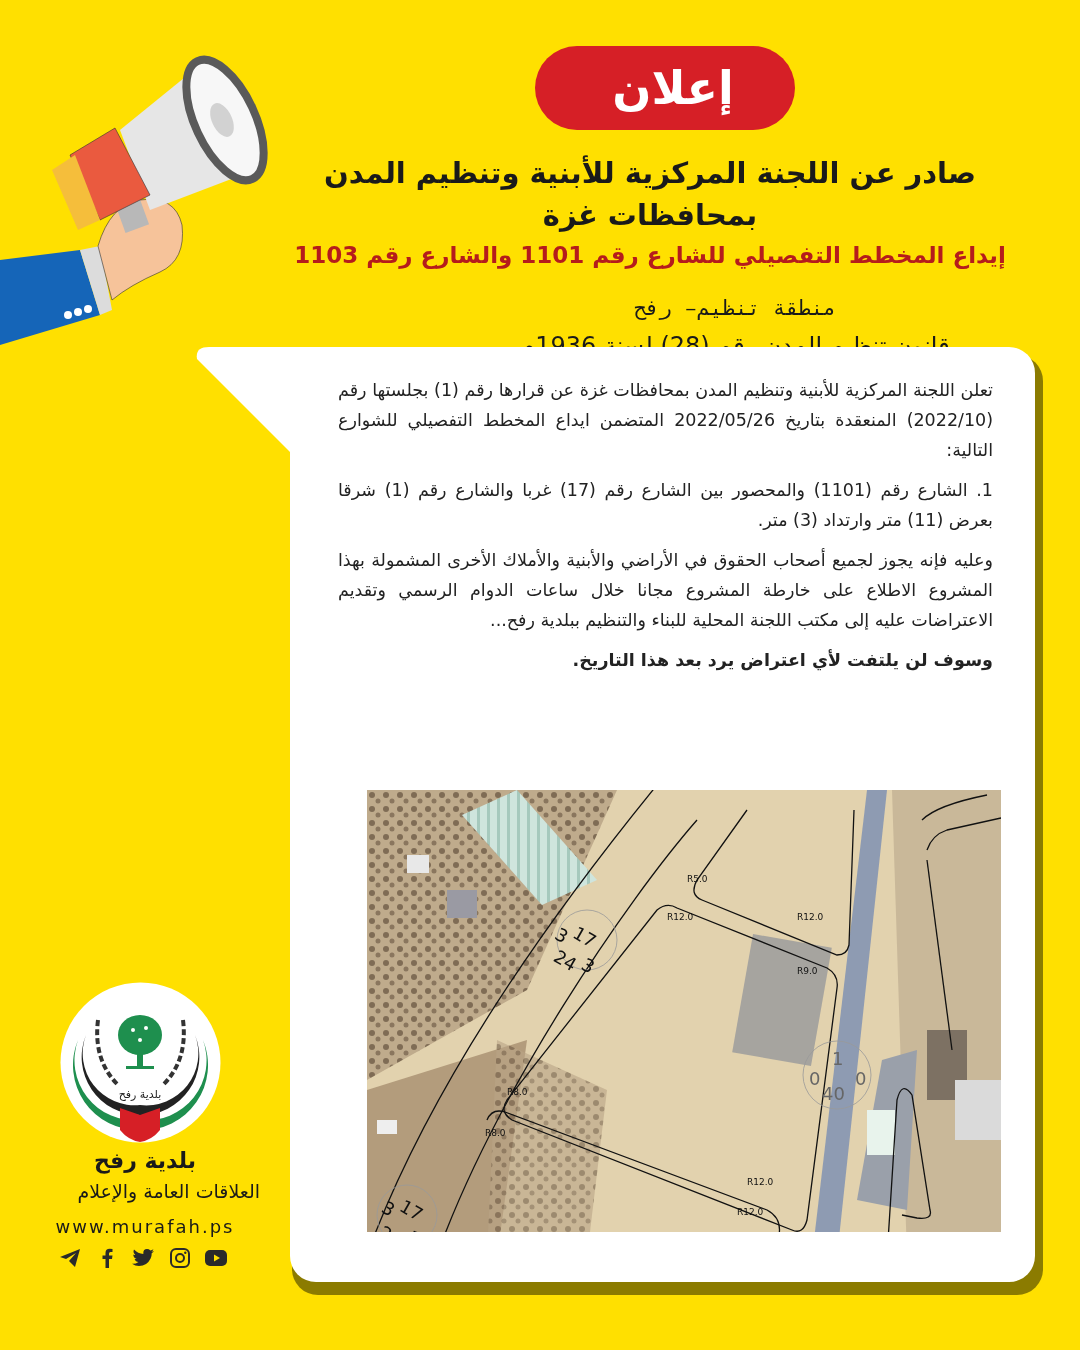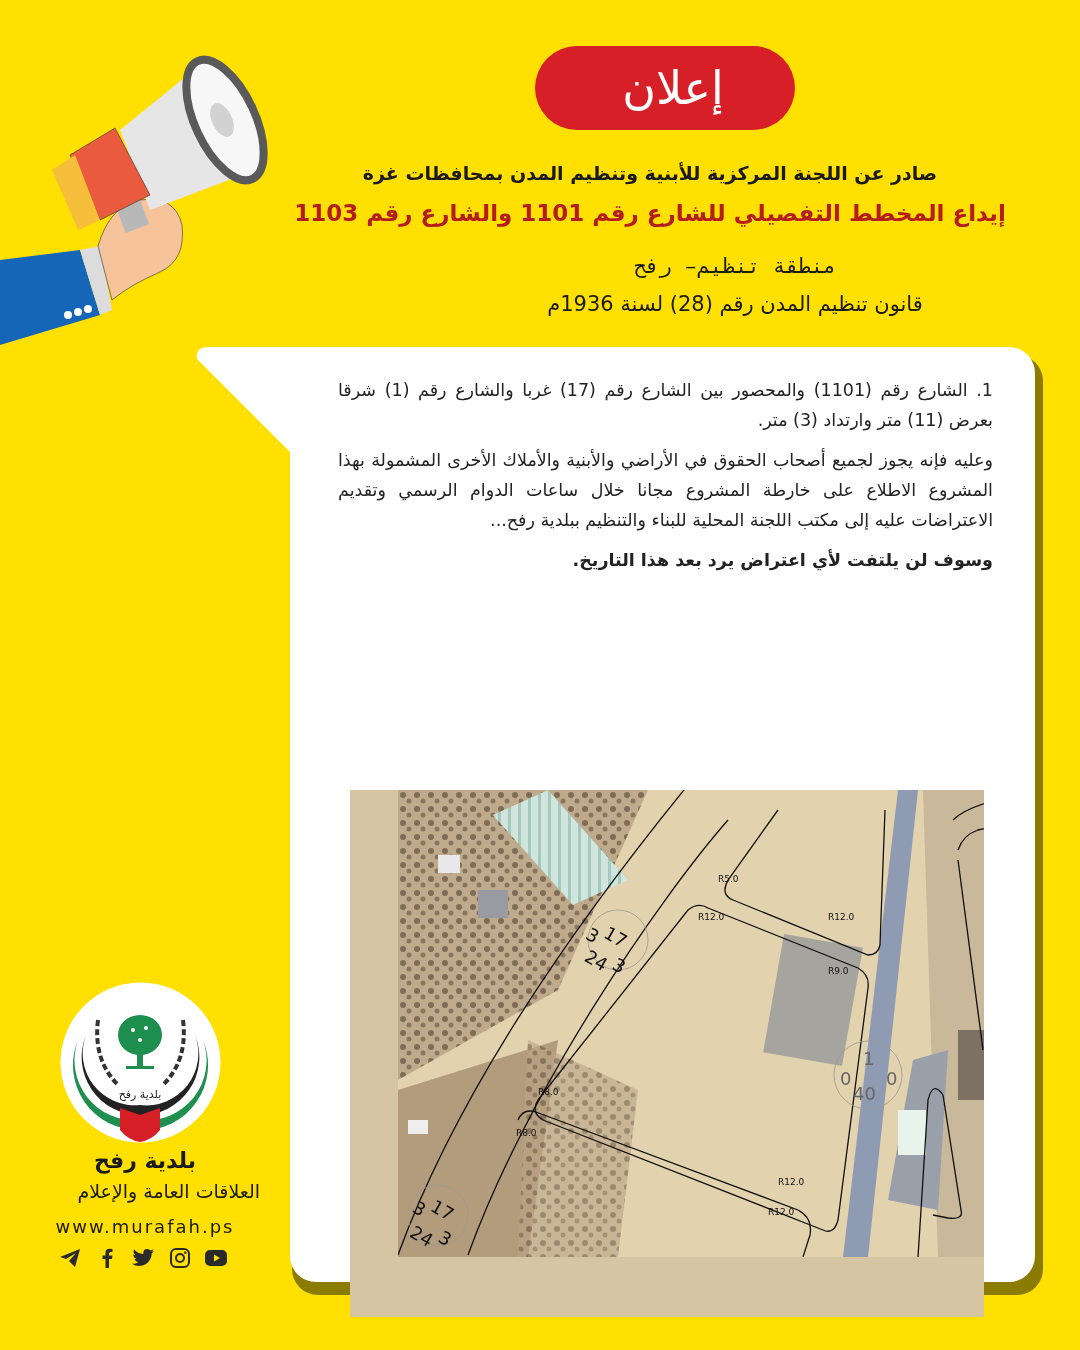--- a/index.html
+++ b/index.html
@@ -10,30 +10,30 @@
     position: relative;
     color: #1a1a1a;
   }
   .megaphone { position: absolute; left: 0; top: 10px; width: 290px; height: 340px; }
   .title-pill {
     position: absolute; left: 535px; top: 46px; width: 260px; height: 84px;
     background: #D61F26; border-radius: 42px;
     display: flex; align-items: center; justify-content: center;
   }
   .title-pill span {
-    color: #fff; font-weight: normal; font-size: 46px; direction: rtl; margin-left: 16px;
+    color: #fff; font-weight: bold; font-size: 46px; direction: rtl; margin-left: 16px;
   }
   .header-block {
     position: absolute; right: 70px; top: 152px; width: 720px;
     direction: rtl; text-align: center;
   }
-  .issuer { font-size: 19px; font-weight: bold; color: #1a1a1a; line-height: 42px; }
+  .issuer { font-size: 29px; font-weight: bold; color: #1a1a1a; line-height: 42px; }
   .subject { font-size: 23px; font-weight: bold; color: #B51C1C; line-height: 38px; }
   .zone { font-size: 21px; color: #1a1a1a; line-height: 36px; margin-top: 18px; text-align: center; padding-left: 170px; font-family: Liberation Mono, monospace;}
-  .law { font-size: 21px; color: #1a1a1a; line-height: 36px; text-align: center; padding-left: 170px;}
+  .law { font-size: 24px; color: #1a1a1a; line-height: 36px; text-align: center; padding-left: 170px;}
 
   .card-wrap { position: absolute; left: 195px; top: 347px; width: 848px; height: 950px; }
   .card-shadow {
     position: absolute; left: 97px; top: 8px; width: 751px; height: 940px;
     background: #8B7B00; border-radius: 26px;
   }
   .card-tail {
     position: absolute; left: 0; top: 0; width: 140px; height: 110px;
   }
   .card {
@@ -41,22 +41,22 @@
     background: #fff; border-radius: 26px;
   }
   .card-body {
     position: absolute; right: 50px; top: 28px; width: 655px;
     direction: rtl; text-align: justify;
     font-size: 17.5px; line-height: 30px; color: #222;
   }
   .card-body p { margin-bottom: 10px; }
   .card-body p.bold { font-weight: bold; font-size: 17.5px; }
   .map {
-    position: absolute; left: 155px; top: 443px; width: 634px; height: 527px;
-    overflow: hidden; background: #d6c5a2; padding-left: 48px;
+    position: absolute; left: 172px; top: 443px; width: 634px; height: 442px;
+    overflow: hidden; background: #d6c5a2;
   }
 
   .logo { position: absolute; left: 58px; top: 980px; width: 165px; height: 165px; }
   .org-name {
     position: absolute; left: 30px; top: 1148px; width: 230px; text-align: center;
     direction: rtl; font-weight: bold; font-size: 22px; color: #1a1a1a;
   }
   .org-dept {
     position: absolute; left: 30px; top: 1180px; width: 230px; 
     direction: rtl; font-size: 19px; color: #1a1a1a;
@@ -105,20 +105,21 @@
   <div class="law">قانون تنظيم المدن رقم (28) لسنة 1936م</div>
 </div>
 
 <div class="card-wrap">
   <div class="card-shadow"></div>
   <svg class="card-tail" viewBox="0 0 140 110">
     <path d="M14 0 L140 0 L140 110 L100 110 L2 12 Q0 0 14 0 Z" fill="#fff"></path>
   </svg>
   <div class="card"></div>
   <div class="card-body">
+    <p>تعلن اللجنة المركزية للأبنية وتنظيم المدن بمحافظات غزة عن قرارها رقم (1) بجلستها رقم (2022/10) المنعقدة بتاريخ 2022/05/26 المتضمن ايداع المخطط التفصيلي للشوارع التالية:</p>
     <p>1. الشارع رقم (1101) والمحصور بين الشارع رقم (17) غربا والشارع رقم (1) شرقا بعرض (11) متر وارتداد (3) متر.</p>
     <p>وعليه فإنه يجوز لجميع أصحاب الحقوق في الأراضي والأبنية والأملاك الأخرى المشمولة بهذا المشروع الاطلاع على خارطة المشروع مجانا خلال ساعات الدوام الرسمي وتقديم الاعتراضات عليه إلى مكتب اللجنة المحلية للبناء والتنظيم ببلدية رفح...</p>
     <p class="bold">وسوف لن يلتفت لأي اعتراض يرد بعد هذا التاريخ.</p>
   </div>
 
   <div class="map">
     <svg width="634" height="467" viewBox="0 0 634 467">
       <defs>
         <pattern id="trees" width="14" height="14" patternUnits="userSpaceOnUse">
           <rect width="14" height="14" fill="#b9a486"></rect>

